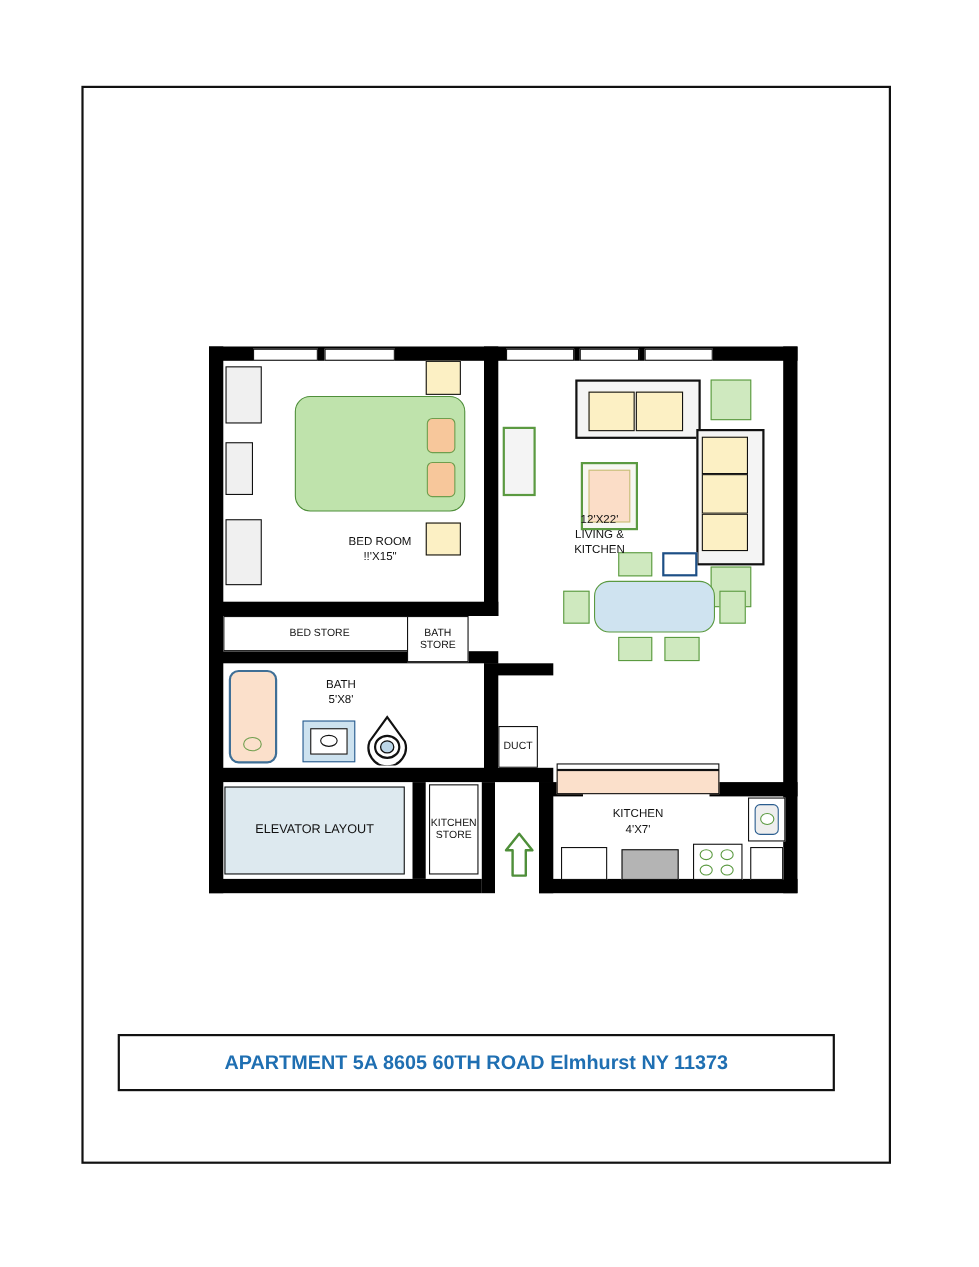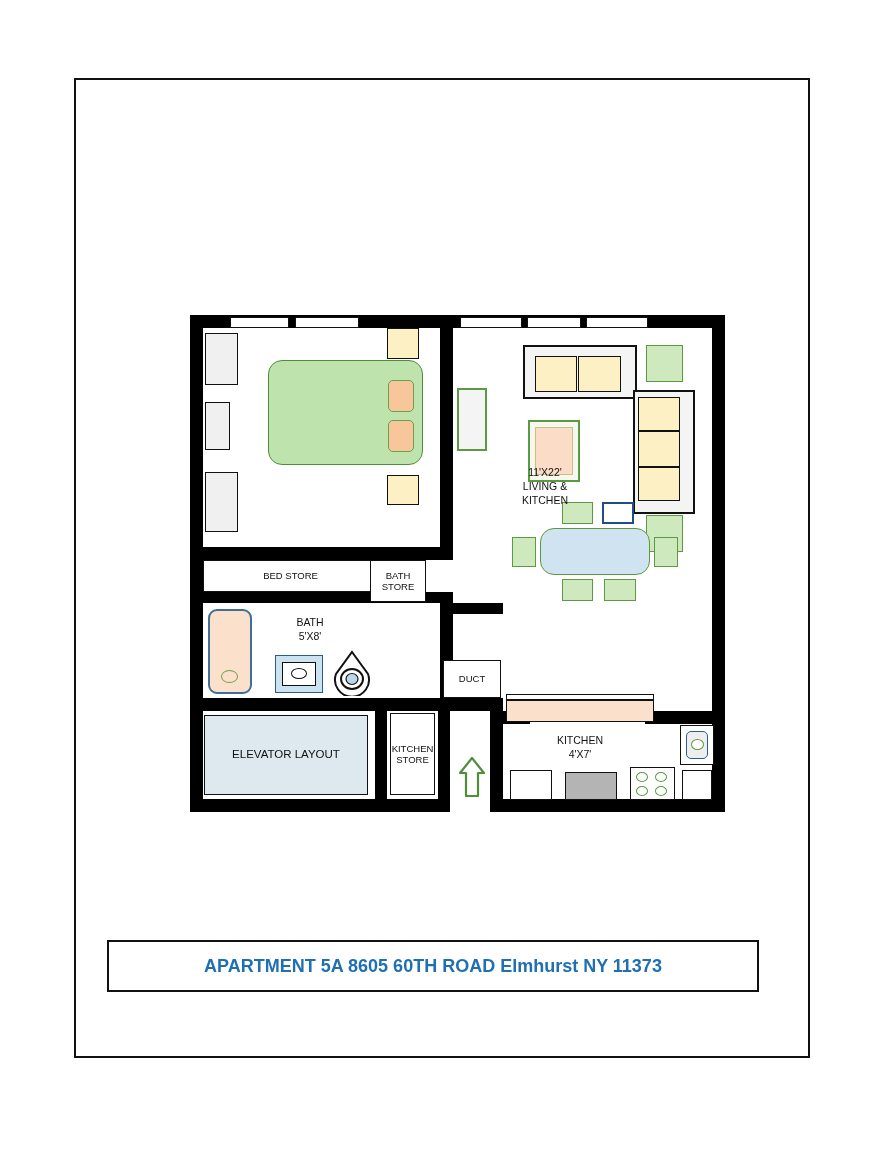--- a/index.html
+++ b/index.html
@@ -123,20 +123,24 @@
     <div class="box fur-peach" style="left:198px;top:65px;width:26px;height:32px;border-radius:5px;"></div>
     <div class="box fur-peach" style="left:198px;top:105px;width:26px;height:32px;border-radius:5px;"></div>
 
     <div class="box fur-cream" style="left:197px;top:13px;width:32px;height:31px;"></div>
     <div class="box fur-cream" style="left:197px;top:160px;width:32px;height:30px;"></div>
 
     <div class="box fur-grey" style="left:15px;top:18px;width:33px;height:52px;"></div>
     <div class="box fur-grey" style="left:15px;top:87px;width:25px;height:48px;"></div>
     <div class="box fur-grey" style="left:15px;top:157px;width:33px;height:60px;"></div>
 
+    <div class="lbl" style="left:78px;top:170px;width:155px;">
+      <span>BED ROOM</span><br>
+      <span>!!'X15"</span>
+    </div>
 
     <div class="sofa-frame" style="left:333px;top:30px;width:110px;height:50px;"></div>
     <div class="box fur-cream" style="left:345px;top:41px;width:42px;height:36px;"></div>
     <div class="box fur-cream" style="left:388px;top:41px;width:43px;height:36px;"></div>
 
     <div class="box fur-greenlite" style="left:456px;top:30px;width:37px;height:37px;"></div>
     <div class="box fur-greenlite" style="left:456px;top:200px;width:37px;height:37px;"></div>
 
     <div class="sofa-frame" style="left:443px;top:75px;width:58px;height:120px;"></div>
     <div class="box fur-cream" style="left:448px;top:82px;width:42px;height:34px;"></div>
@@ -150,21 +154,21 @@
 
     <div class="box fur-bluelite" style="left:350px;top:213px;width:110px;height:47px;border-radius:14px;"></div>
     <div class="box fur-greenlite" style="left:372px;top:187px;width:31px;height:22px;"></div>
     <div class="box outline-blue" style="left:412px;top:187px;width:32px;height:22px;"></div>
     <div class="box fur-greenlite" style="left:372px;top:264px;width:31px;height:22px;"></div>
     <div class="box fur-greenlite" style="left:414px;top:264px;width:32px;height:22px;"></div>
     <div class="box fur-greenlite" style="left:322px;top:222px;width:24px;height:30px;"></div>
     <div class="box fur-greenlite" style="left:464px;top:222px;width:24px;height:30px;"></div>
 
     <div class="lbl" style="left:300px;top:150px;width:110px;">
-      <span>11'X22'</span><br>
+      <span>12'X22'</span><br>
       <span>LIVING &amp;</span><br>
       <span>KITCHEN</span>
     </div>
 
     <div class="tag" style="left:13px;top:245px;width:175px;height:32px;">
       <span>BED STORE</span>
     </div>
     <div class="tag" style="left:180px;top:245px;width:56px;height:42px;flex-direction:column;">
       <span>BATH</span>
       <span>STORE</span>
@@ -181,21 +185,21 @@
       <path d="M20 2 L36 24 A17 17 0 1 1 4 24 Z" fill="#fff" stroke="#111" stroke-width="2"></path>
       <ellipse cx="20" cy="29" rx="11" ry="10" fill="#fff" stroke="#111" stroke-width="2"></ellipse>
       <ellipse cx="20" cy="29" rx="6" ry="5.5" fill="#bcd6e8" stroke="#111" stroke-width="1.2"></ellipse>
     </svg>
 
     <div class="lbl" style="left:80px;top:300px;width:80px;">
       <span>BATH</span><br>
       <span>5'X8'</span>
     </div>
 
-    <div class="tag" style="left:253px;top:345px;width:58px;height:38px;justify-content:center;">
+    <div class="tag" style="left:263px;top:345px;width:36px;height:38px;justify-content:center;">
       <span>DUCT</span>
     </div>
 
     <div class="box shaft" style="left:14px;top:400px;width:164px;height:80px;display:flex;align-items:center;justify-content:center;">
       <span class="lbl" style="position:static;font-size:11.5px;">ELEVATOR LAYOUT</span>
     </div>
 
     <div class="tag" style="left:200px;top:398px;width:45px;height:82px;flex-direction:column;border-width:1.4px;">
       <span>KITCHEN</span>
       <span>STORE</span>

